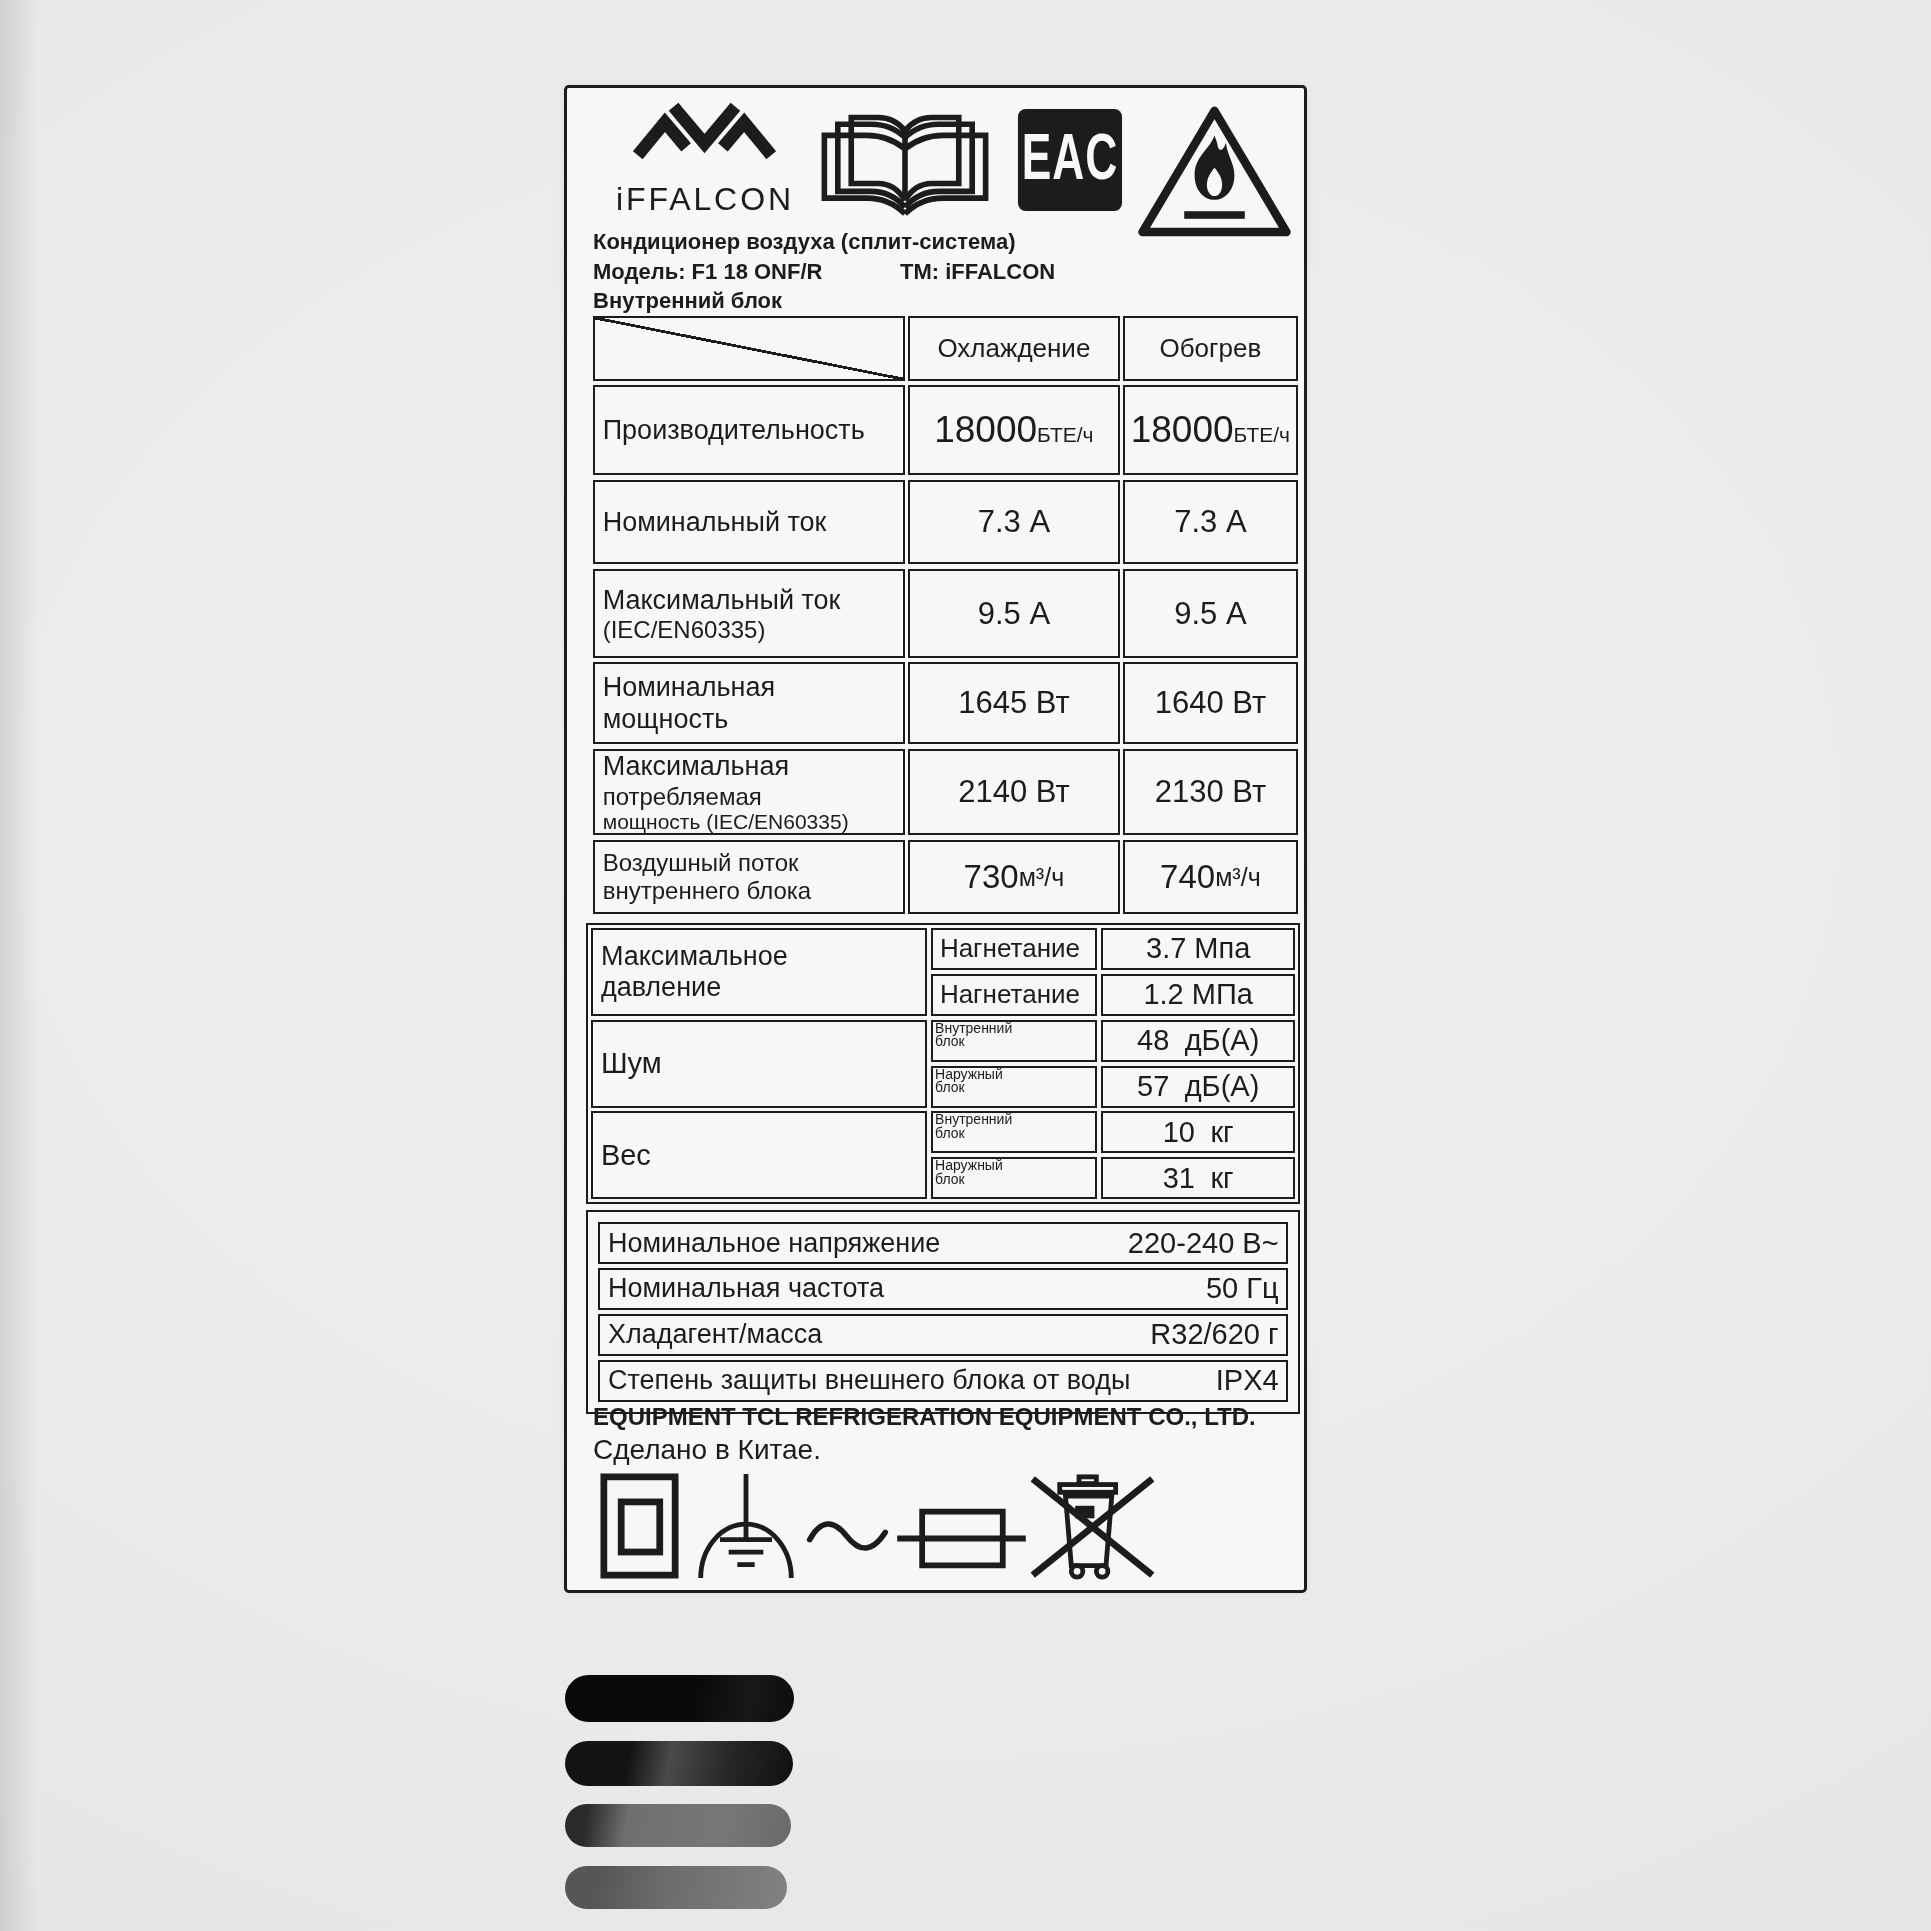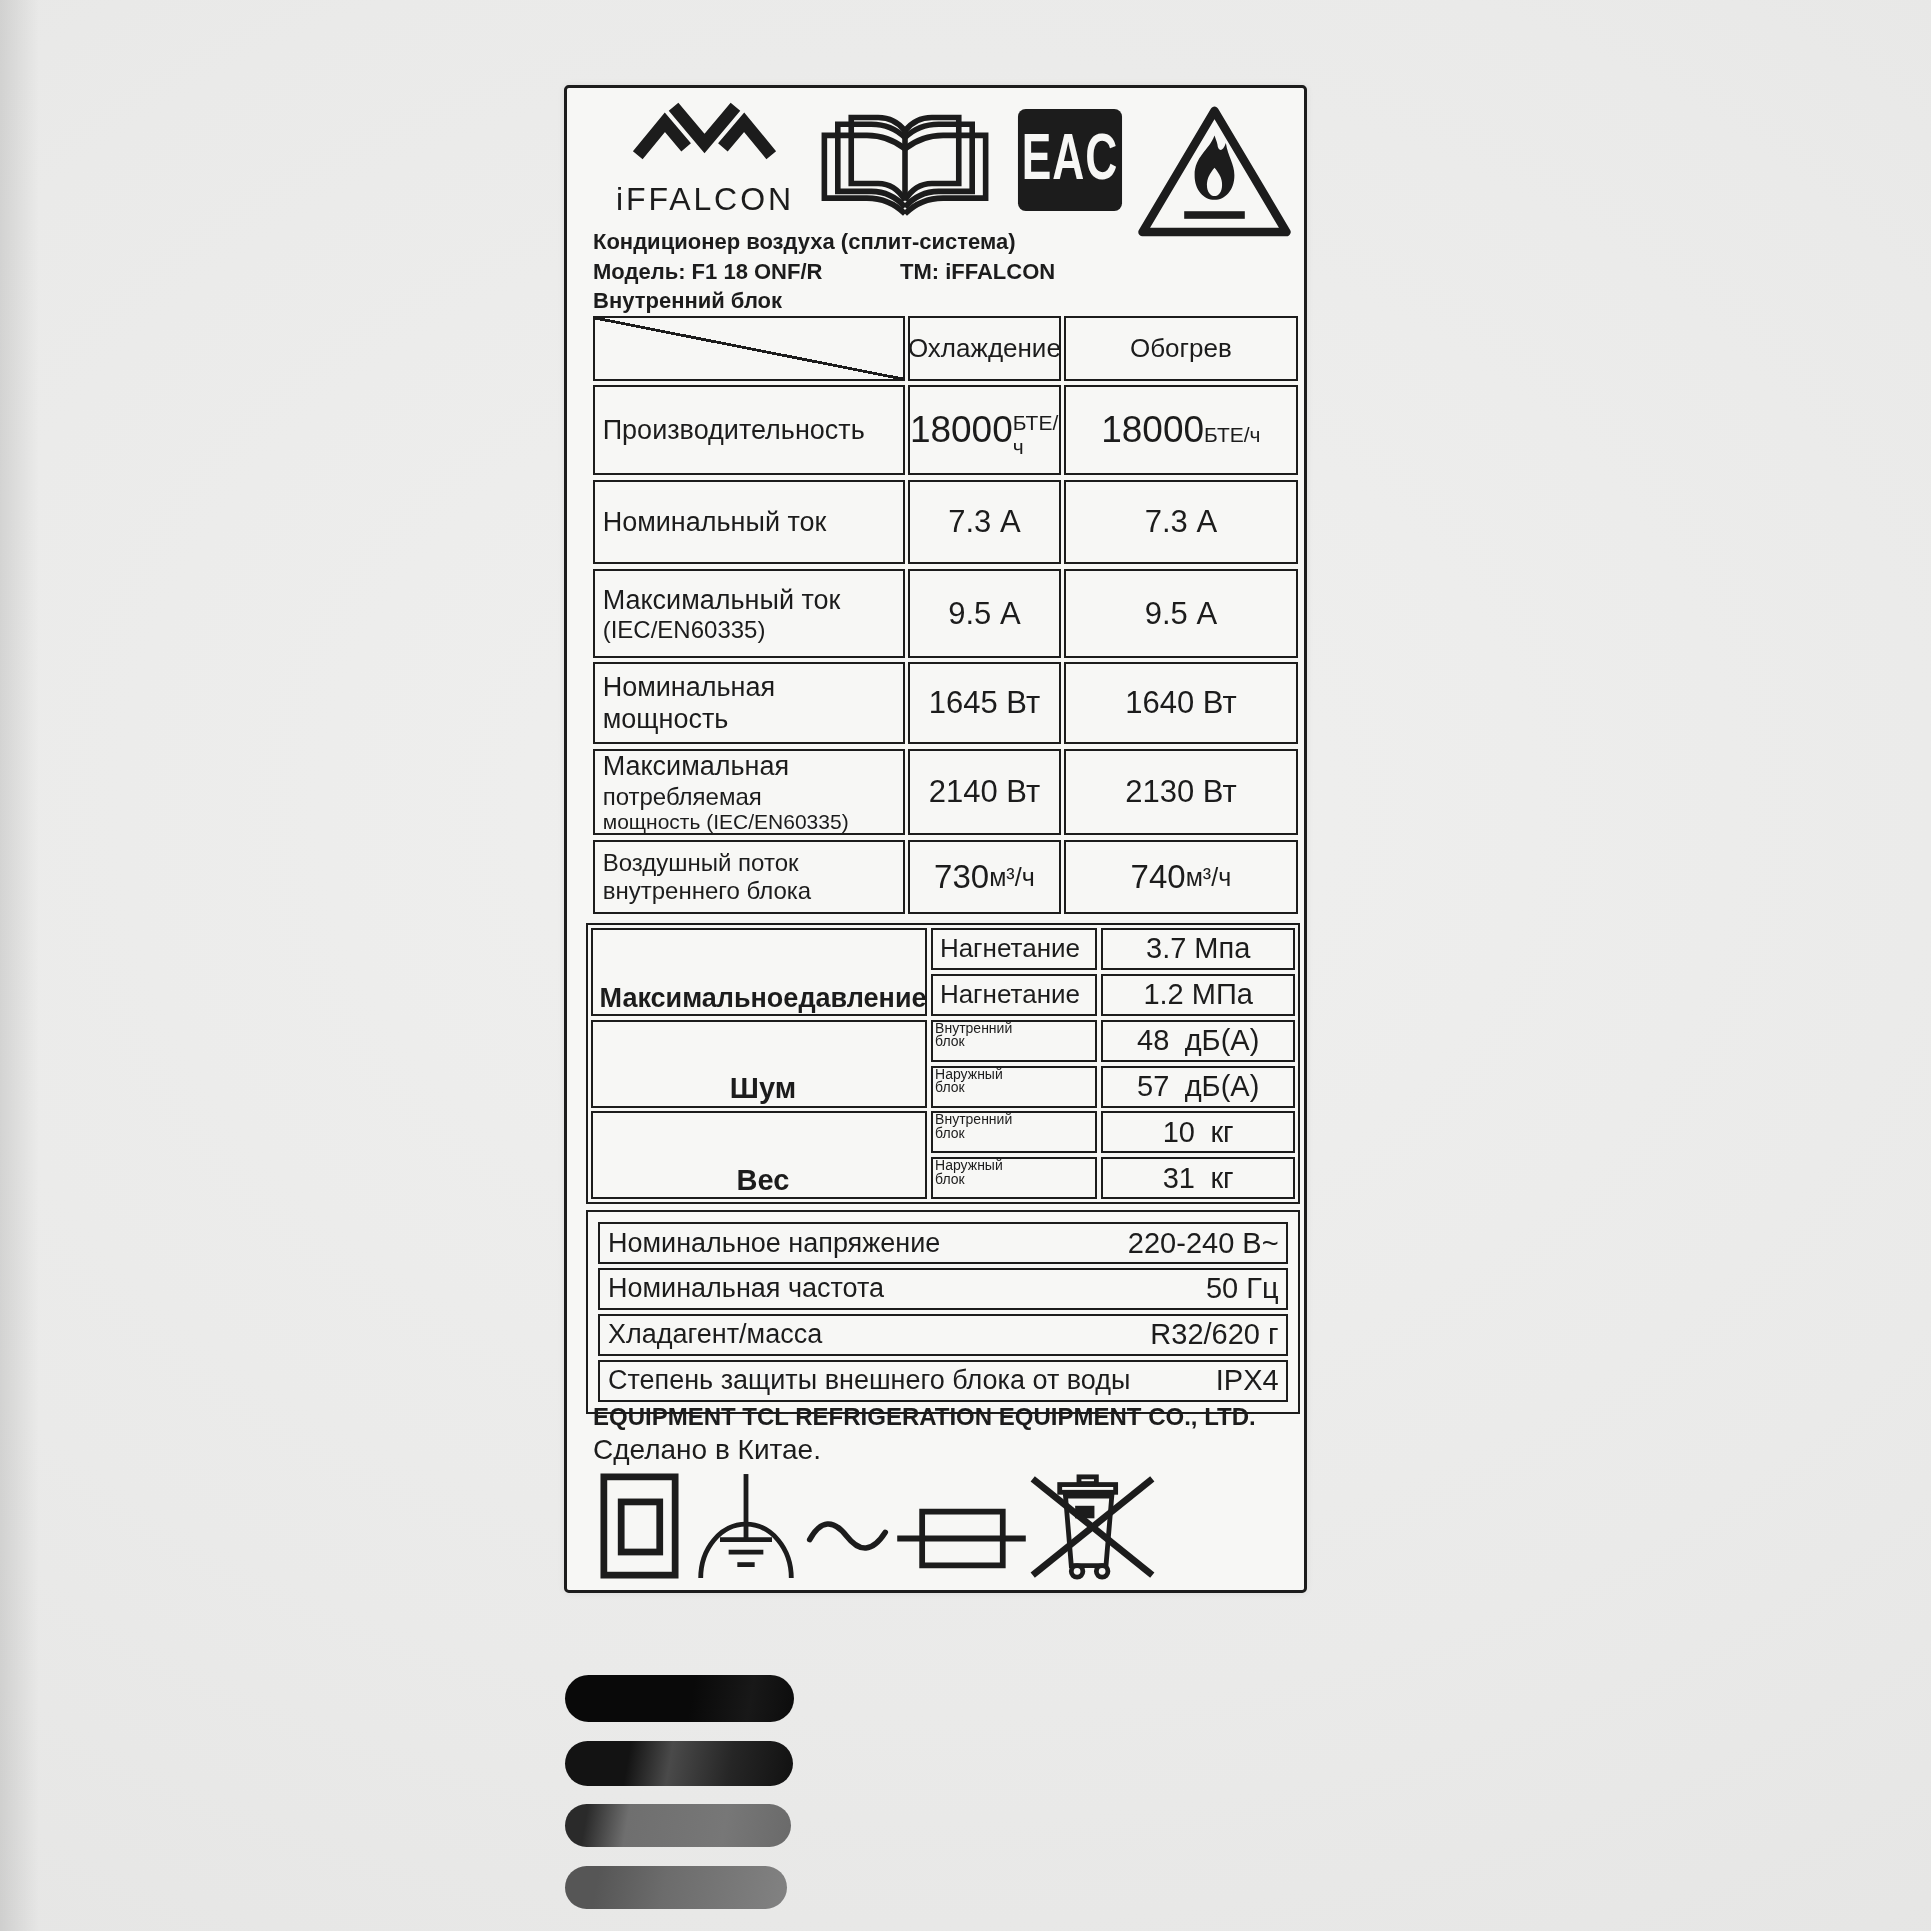--- a/index.html
+++ b/index.html
@@ -17,37 +17,37 @@
   .brand-text{position:absolute;left:39px;top:93px;width:198px;text-align:center;
     font-size:32px;letter-spacing:2.9px;font-weight:500;}
   .hline{position:absolute;left:26px;font-size:22px;font-weight:600;white-space:nowrap;}
   
   .t1row{position:absolute;left:26px;width:705px;display:flex;gap:2.9px;box-sizing:border-box;}
   .cell{box-sizing:border-box;border:2.9px solid #1c1c1c;display:flex;align-items:center;background:#f7f7f5;}
   .lab{width:312px;flex:none;padding-left:7.7px;flex-direction:column;align-items:flex-start;justify-content:center;}
   .lab .l1{font-size:27px;line-height:1.2;}
   .lab .l2{font-size:24px;line-height:1.15;}
   .lab .l3{font-size:21px;line-height:1.1;}
-  .v1{width:153px;flex:none;justify-content:center;font-size:31px;}
+  .v1{width:212px;flex:none;justify-content:center;font-size:31px;}
   .v2{flex:1;justify-content:center;font-size:31px;}
   .bignum{font-size:37px;}
   .smallunit{font-size:21px;padding-top:9.7px;}
   .flownum{font-size:33px;}
   .flowunit{font-size:25px;}
   .diag{background-image:linear-gradient(to top right,
       transparent calc(50% - 1.4px), #1c1c1c calc(50% - 1.4px),
       #1c1c1c calc(50% + 1.4px), transparent calc(50% + 1.4px));}
   .hcol{font-size:26px;justify-content:center;}
   
   .t2block{position:absolute;left:19.3px;top:835px;width:714px;box-sizing:border-box;
     border:2.9px solid #1c1c1c;padding:2.9px;display:grid;
     grid-template-columns:336px 166px 1fr;grid-auto-rows:42px;gap:3.9px;}
   .t2c{box-sizing:border-box;border:2.9px solid #1c1c1c;display:flex;align-items:center;background:#f7f7f5;}
-  .t2lab{grid-row:span 2;flex-direction:row;align-items:flex-end;justify-content:center;
-    padding-left:7.7px;font-size:27px;line-height:1.15;font-weight:bold;}
+  .t2lab{grid-row:span 2;flex-direction:column;align-items:flex-start;justify-content:center;
+    padding-left:7.7px;font-size:27px;line-height:1.15;}
   .t2lab.big{font-size:29px;}
   .t2key{padding-left:6.8px;font-size:26px;}
   .t2key-sm{padding-left:2px;flex-direction:column;align-items:flex-start;
     font-size:14px;line-height:0.95;}
   .t2val{justify-content:center;font-size:29px;gap:15.4px;}
   
   .t3block{position:absolute;left:19.3px;top:1122px;width:714px;box-sizing:border-box;
     border:2.9px solid #1c1c1c;padding:10px;display:flex;flex-direction:column;gap:3.9px;}
   .t3row{box-sizing:border-box;height:42px;border:2.9px solid #1c1c1c;display:flex;
     justify-content:space-between;align-items:center;padding:0 7.7px;background:#f7f7f5;}

